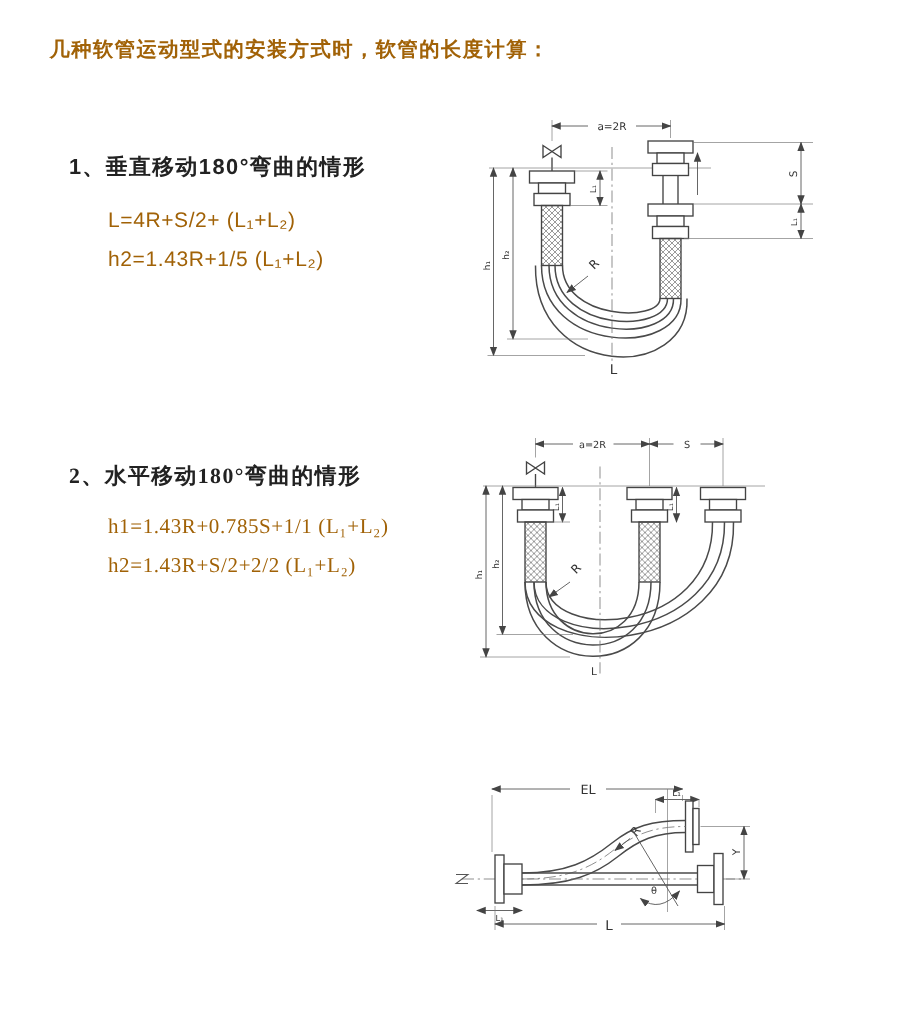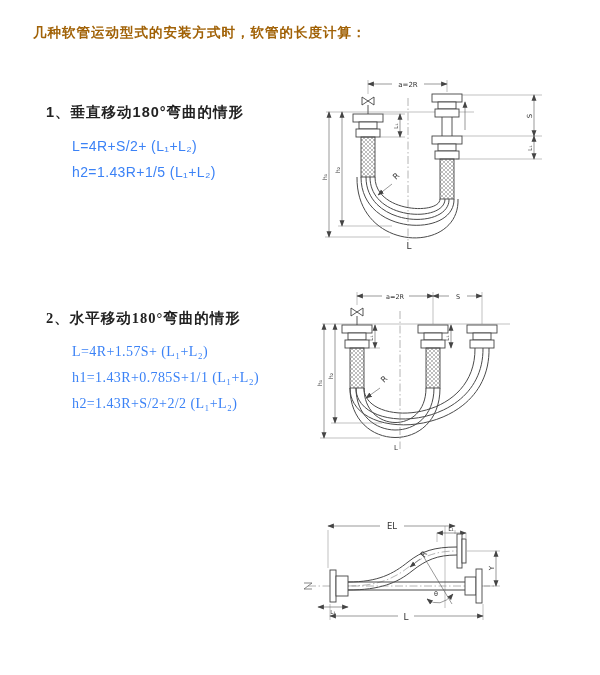--- a/index.html
+++ b/index.html
@@ -12,21 +12,21 @@
     letter-spacing:1px;color:#a16207;
   }
   .section{position:absolute;left:46px;}
   .sec1{top:103px;} .sec2{top:309px;font-family:Liberation Serif, serif;} .sec3{top:525px;}
   .sec-heading{
     font-size:14.5px;font-weight:600;letter-spacing:1px;color:#222;
     height:18px;line-height:18px;margin-bottom:17px;white-space:nowrap;
   }
   .formula{
     margin:0 0 10px 26px;font-size:14px;line-height:16px;font-weight:500;
-    letter-spacing:.4px;color:#3b82f6;white-space:nowrap;
+    letter-spacing:.4px;color:#a16207;white-space:nowrap;
   }
   .diag{position:absolute;}
   .d1{left:312px;top:70px;}
   .d2{left:312px;top:281px;}
   .d3{left:300px;top:506px;}
   svg text{font-family:"DejaVu Sans","Liberation Sans",sans-serif;fill:#333;}
   .dimline{stroke:#555;stroke-width:.6;fill:none;}
   .extline{stroke:#777;stroke-width:.45;fill:none;}
   .draw{stroke:#444;stroke-width:.9;fill:#fff;}
   .hose{stroke:#4a4a4a;stroke-width:1;fill:none;}
@@ -40,21 +40,20 @@
   <div class="page-title">几种软管运动型式的安装方式时，软管的长度计算：</div>
 
   <div class="section sec1">
     <div class="sec-heading">1、垂直移动180°弯曲的情形</div>
     <div class="formula">L=4R+S/2+ (L₁+L₂)</div>
     <div class="formula">h2=1.43R+1/5 (L₁+L₂)</div>
   </div>
 
   <div class="section sec2">
     <div class="sec-heading">2、水平移动180°弯曲的情形</div>
-    <div class="formula">L=4R+1.57S+ (L₁+L₂)</div>
     <div class="formula">h1=1.43R+0.785S+1/1 (L₁+L₂)</div>
     <div class="formula">h2=1.43R+S/2+2/2 (L₁+L₂)</div>
   </div>
 
 
   <svg class="diag d1" width="240" height="185" viewBox="0 0 240 185">
     <defs>
       <marker id="ar1" viewBox="0 0 10 10" refX="9" refY="5" markerWidth="6.5" markerHeight="6.5" markerUnits="userSpaceOnUse" orient="auto-start-reverse">
         <path d="M0,1.2 L10,5 L0,8.8 z" fill="#444"></path>
       </marker>

